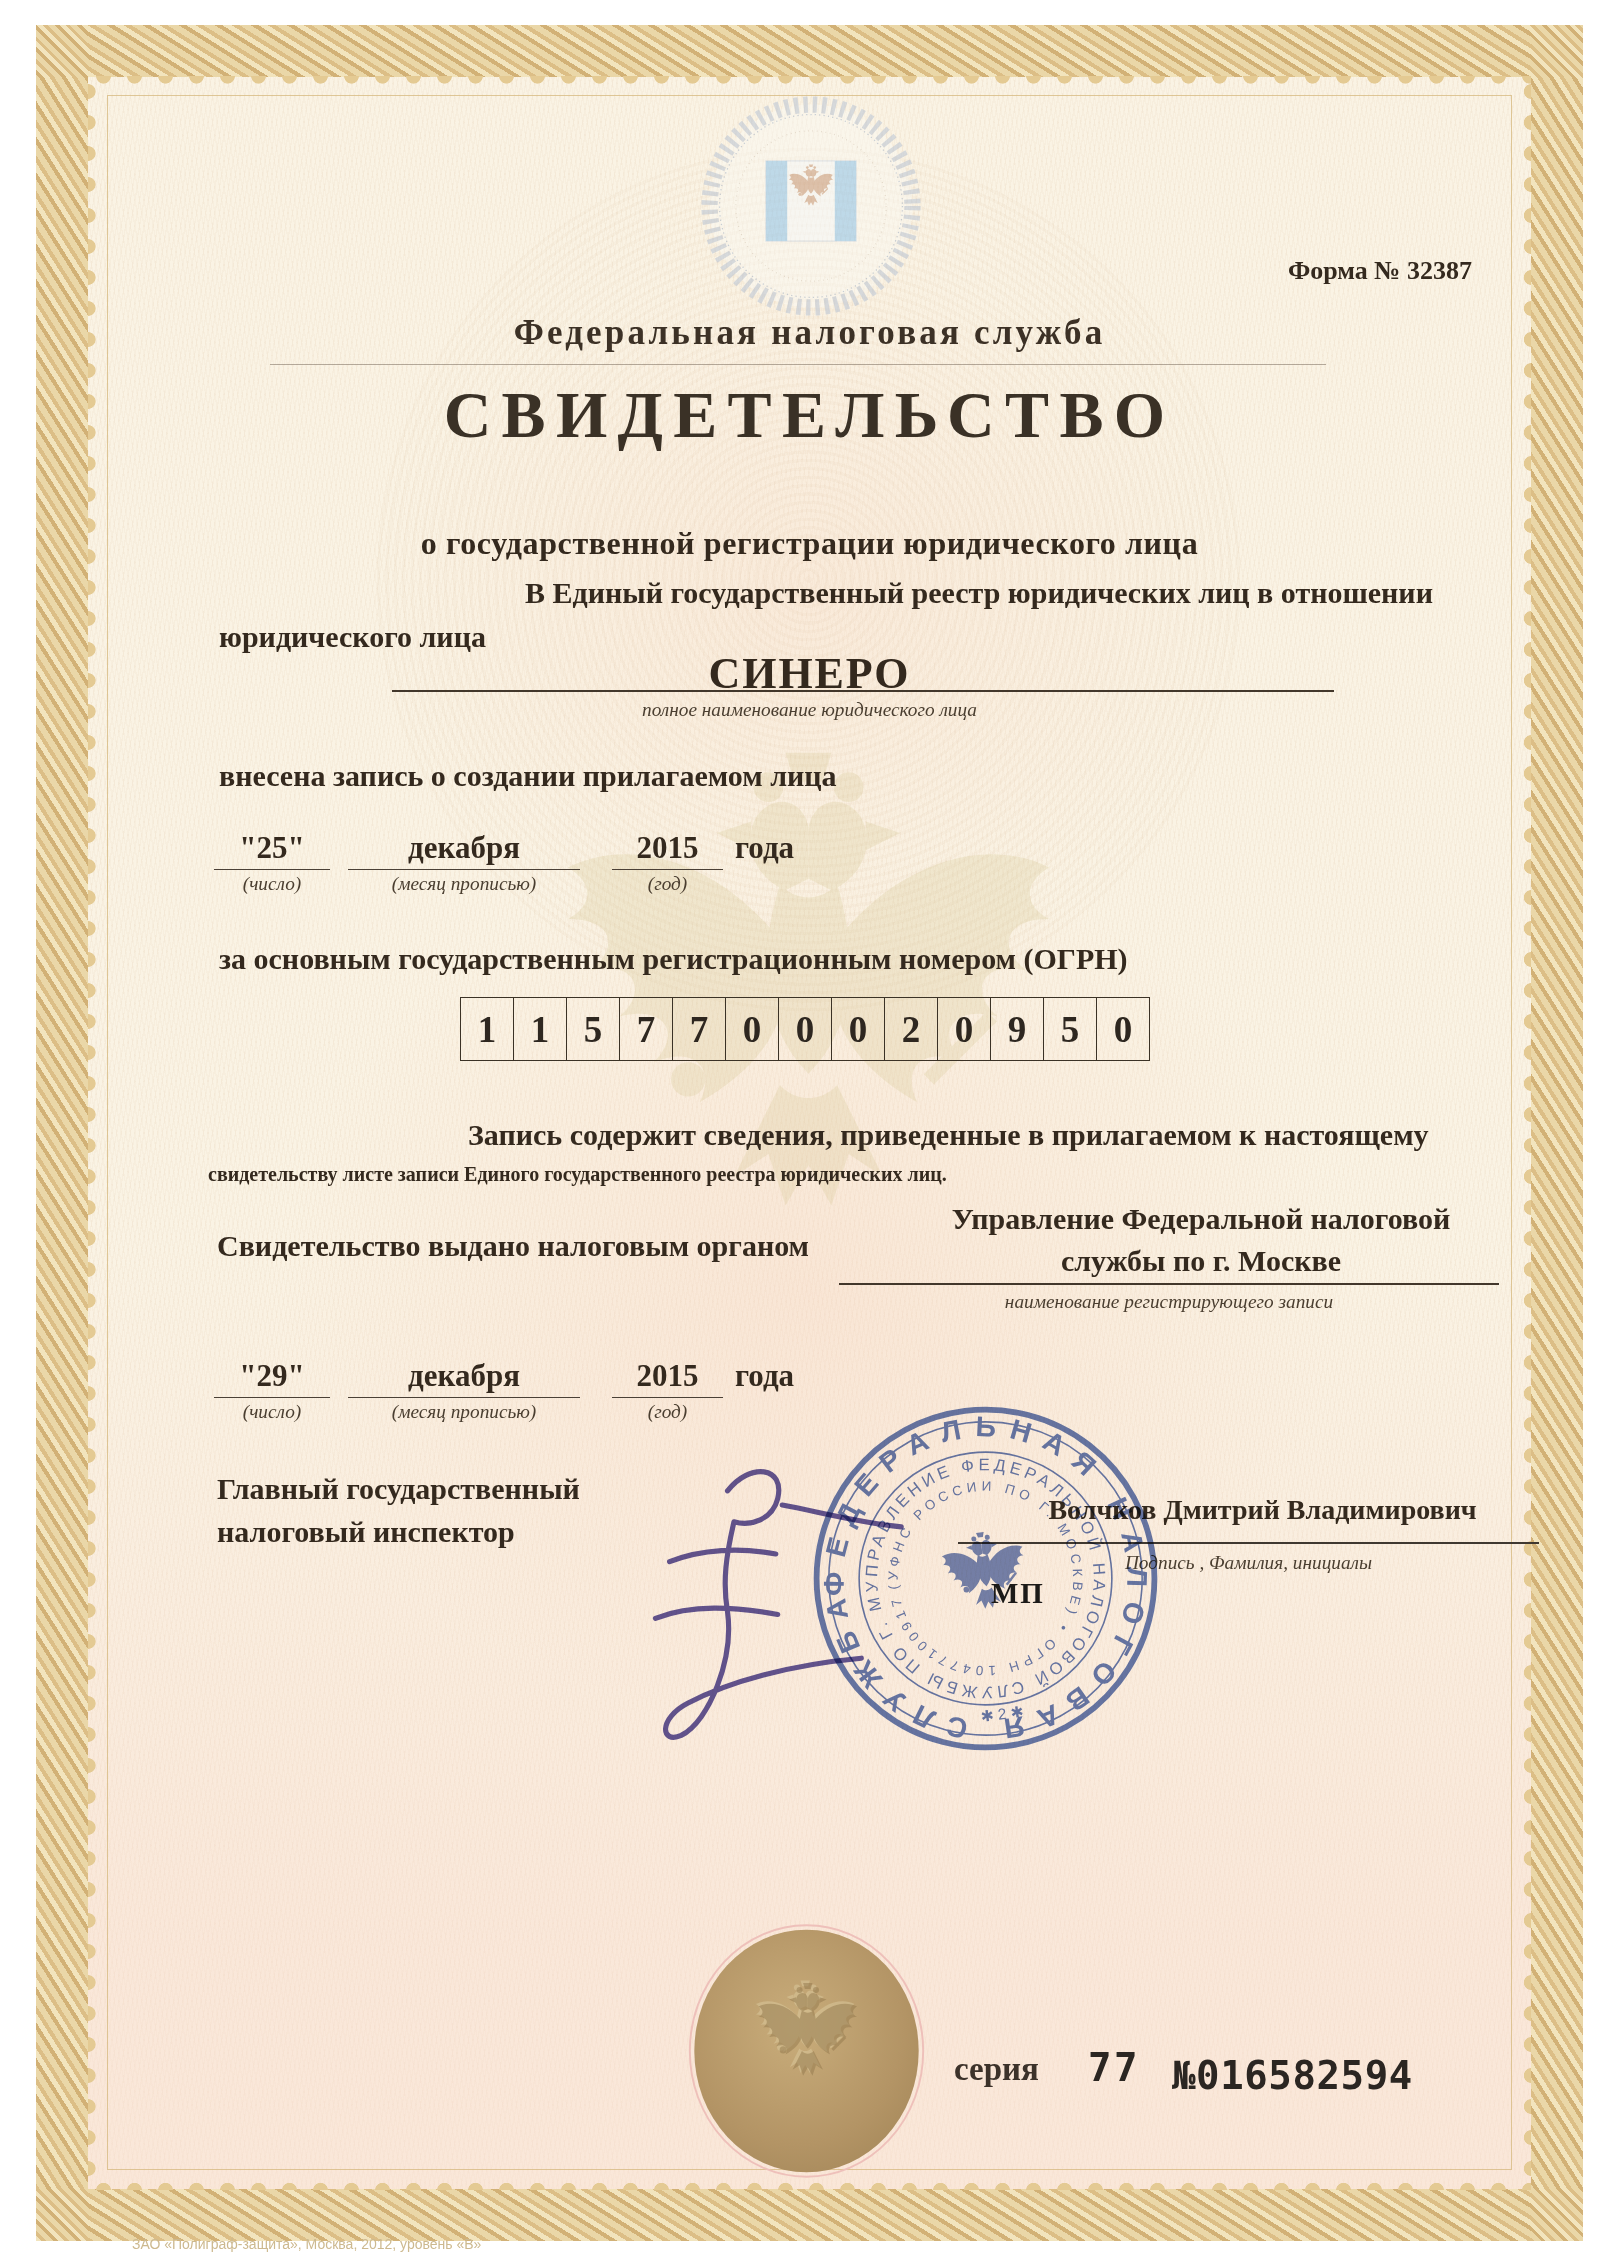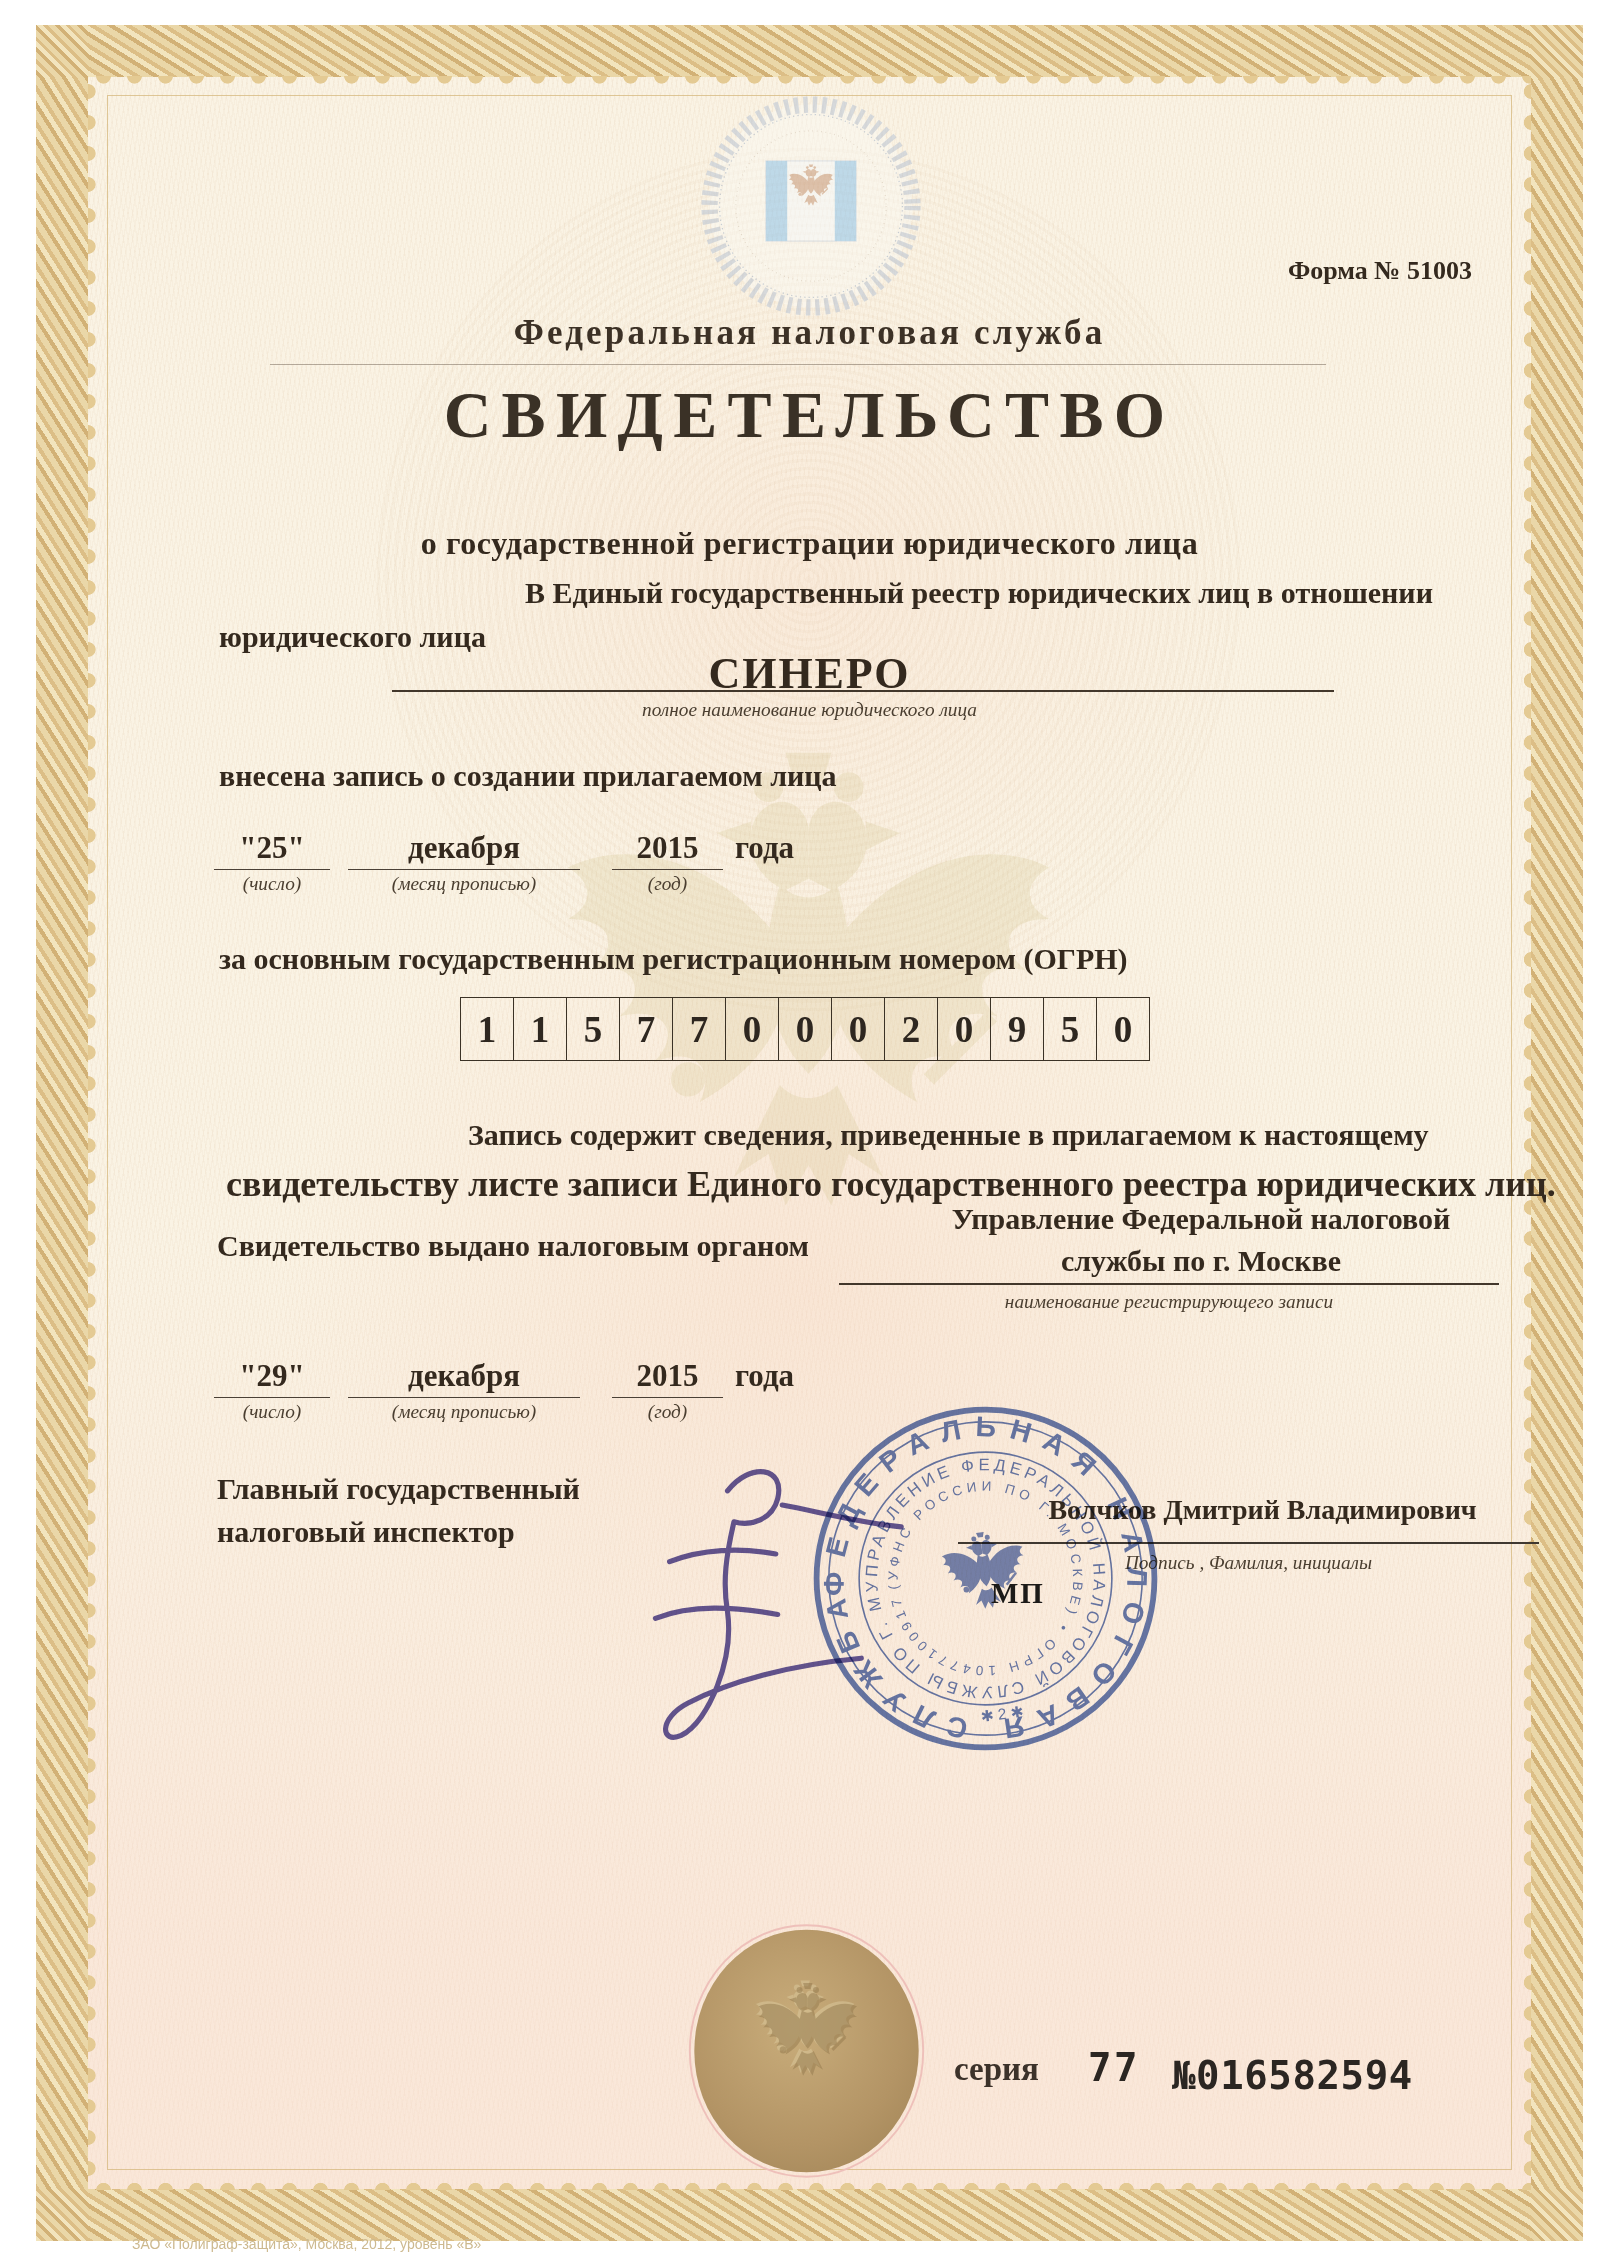--- a/index.html
+++ b/index.html
@@ -93,21 +93,21 @@
     <circle cx="190" cy="190" r="146" fill="none" stroke="#9fb0c6" stroke-width="2" stroke-dasharray="2 5"></circle>
     <circle cx="190" cy="190" r="120" fill="none" stroke="#c6b9a8" stroke-width="2" stroke-dasharray="1 6"></circle>
     <rect x="118" y="118" width="144" height="128" fill="#f6fafd" stroke="#ccd8e6" stroke-width="2"></rect>
     <rect x="118" y="118" width="34" height="128" fill="#8ec4ec"></rect>
     <rect x="228" y="118" width="34" height="128" fill="#8ec4ec"></rect>
     <g color="#bf8a66" opacity=".85">
         <use href="#eagle" x="148" y="122" width="84" height="92" fill="currentColor"></use>
       </g>
   </svg>
 
-  <div class="abs b" style="top:256px;right:147px;font-size:26px;">Форма  № 51003</div>
+  <div class="abs b" style="top:256px;right:147px;font-size:26px;">Форма  № 32387</div>
 
   <div class="abs ctr b" style="top:313px;font-size:35px;letter-spacing:3.2px;color:#3c3126;">Федеральная налоговая служба</div>
   <div class="line" style="top:364px;left:270px;width:1056px;height:1.3px;background:rgba(122,108,92,.55);"></div>
 
   <div class="abs ctr b" style="top:377px;font-size:66px;letter-spacing:10.3px;color:#3a3126;">СВИДЕТЕЛЬСТВО</div>
 
   <div class="abs ctr b" style="top:505px;font-size:32px;letter-spacing:0.6px;margin-top:20px;">о государственной регистрации юридического лица</div>
 
   <div class="abs b" style="left:525px;top:576px;font-size:30px;">В Единый государственный реестр юридических лиц в отношении</div>
   <div class="abs b" style="left:219px;top:620px;font-size:30px;">юридического лица</div>
@@ -143,21 +143,21 @@
     <div class="ogrn-cell">0</div>
     <div class="ogrn-cell">0</div>
     <div class="ogrn-cell">2</div>
     <div class="ogrn-cell">0</div>
     <div class="ogrn-cell">9</div>
     <div class="ogrn-cell">5</div>
     <div class="ogrn-cell">0</div>
   </div>
 
   <div class="abs b" style="left:468px;top:1118px;font-size:30px;">Запись содержит сведения, приведенные в прилагаемом к настоящему</div>
-  <div class="abs b" style="left:226px;top:1163px;font-size:36px;">свидетельству листе записи Единого государственного реестра юридических лиц.</div>
+  <div class="abs b" style="left:208px;top:1163px;font-size:20px;">свидетельству листе записи Единого государственного реестра юридических лиц.</div>
 
   <div class="abs b" style="left:895px;top:1202px;width:612px;text-align:center;font-size:30px;">Управление Федеральной налоговой</div>
   <div class="abs b" style="left:217px;top:1229px;font-size:30px;">Свидетельство выдано налоговым органом</div>
   <div class="abs b" style="left:895px;top:1244px;width:612px;text-align:center;font-size:30px;">службы по г. Москве</div>
   <div class="line" style="top:1283px;left:839px;width:660px;"></div>
   <div class="abs cap" style="left:839px;top:1291px;width:660px;text-align:center;">наименование регистрирующего записи</div>
 
   <div class="dcol abs" style="left:214px;top:1358px;width:116px;">
     <div class="dval">"29"</div>
     <div class="dcap">(число)</div>

